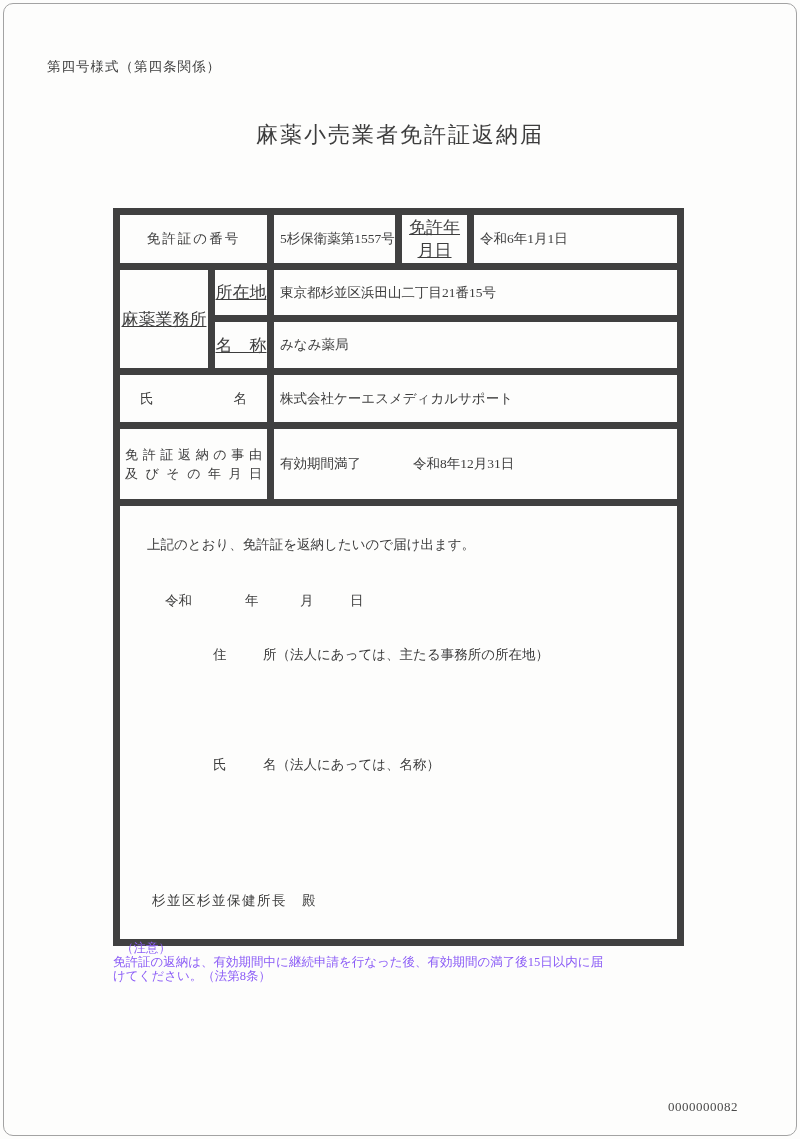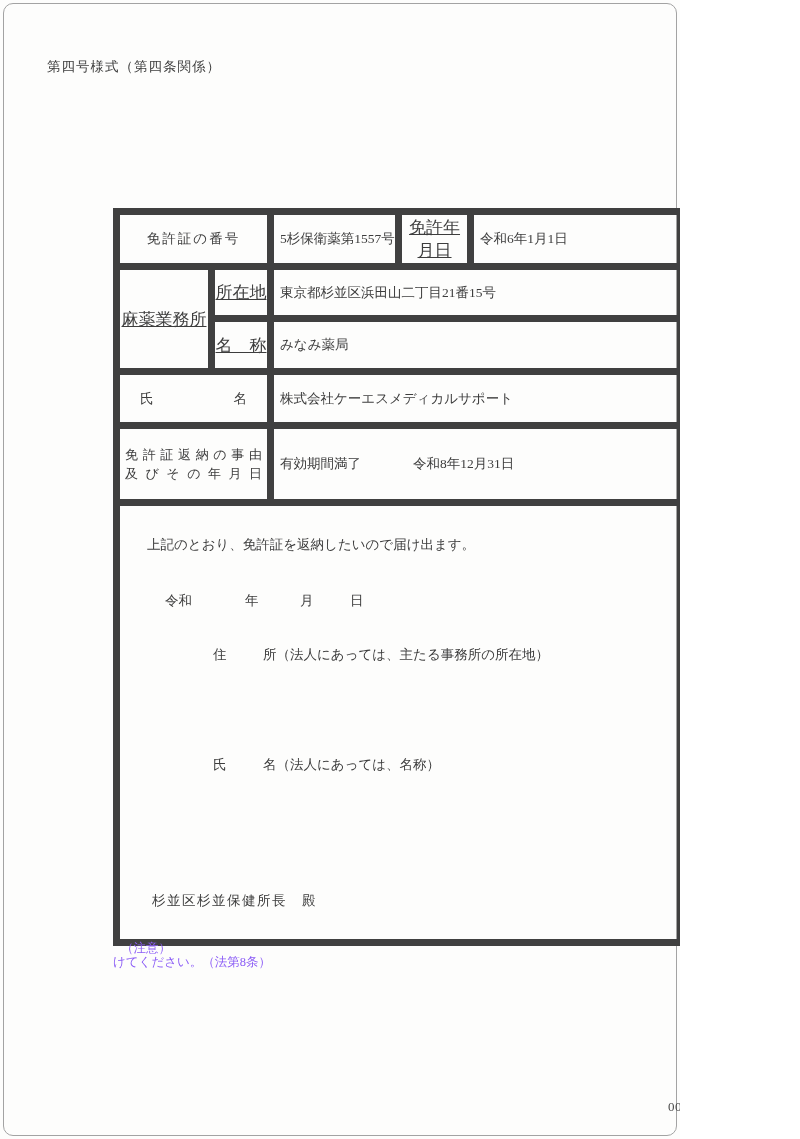--- a/index.html
+++ b/index.html
@@ -6,21 +6,21 @@
     margin: 0;
     padding: 0;
     width: 800px;
     height: 1139px;
     background: #ffffff;
     font-family: "Liberation Serif", serif;
     color: #3d3d3d;
   }
   .page {
     position: relative;
-    width: 680px;
+    width: 800px;
     height: 1139px;
     background: #fdfdfc;
     overflow: hidden;
   }
   .frame {
     position: absolute;
     inset: 3px;
     border: 1px solid #a3a3a3;
     border-radius: 10px;
     pointer-events: none;
@@ -110,20 +110,21 @@
   }
 </style>
 </head>
 <body>
 
 <div class="page">
   <div class="frame"></div>
 
   <div class="form-code">第四号様式（第四条関係）</div>
 
+  <div class="doc-title">麻薬小売業者免許証返納届</div>
 
   <table class="main">
     <colgroup>
       <col style="width:95px">
       <col style="width:59px">
       <col style="width:128px">
       <col style="width:72px">
       <col style="width:210px">
     </colgroup>
     <tbody>
@@ -167,17 +168,18 @@
         <span class="abs name-label">氏</span>
         <span class="abs name-rest">名（法人にあっては、名称）</span>
         <span class="abs recipient">杉並区杉並保健所長　殿</span>
       </td>
     </tr>
   </tbody>
     </table>
 
   <div class="note">
     <div class="indent">（注意）</div>
+    <div>免許証の返納は、有効期間中に継続申請を行なった後、有効期間の満了後15日以内に届</div>
     <div>けてください。（法第8条）</div>
   </div>
 
   <div class="serial">0000000082</div>
 </div>
 
 </body></html>

